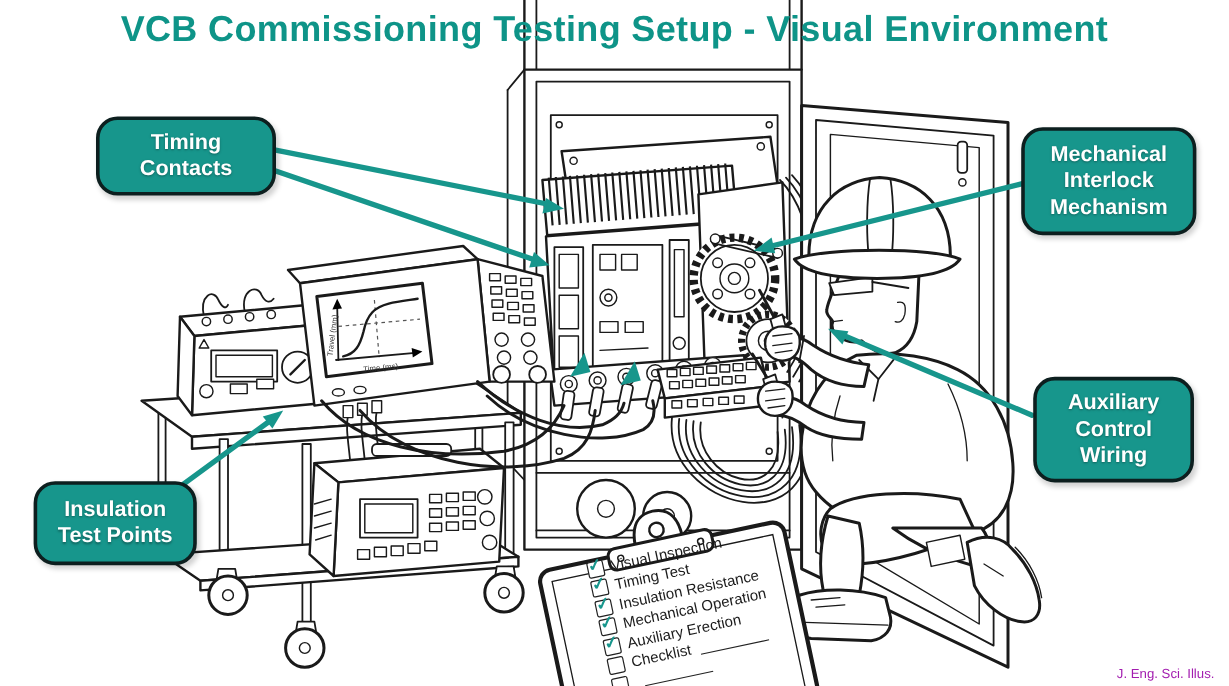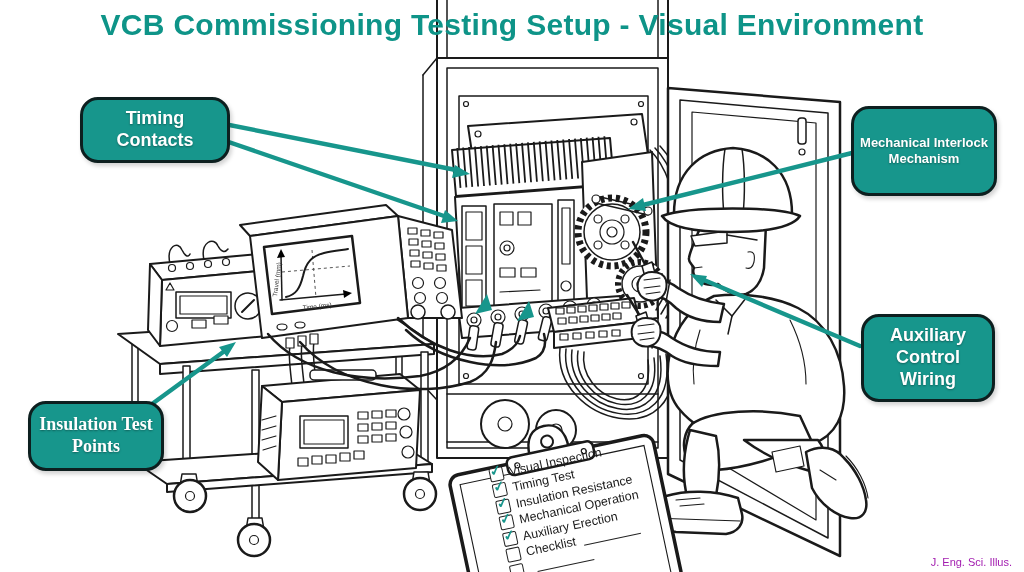--- a/index.html
+++ b/index.html
@@ -26,22 +26,22 @@
     font-size:30px;font-weight:bold;color:#0E9488;letter-spacing:.3px;
   }
   .callout{
     position:absolute;z-index:4;background:#17968C;border:3px solid #0d1f1f;
     border-radius:18px;color:#fff;font-weight:bold;text-align:center;
     display:flex;align-items:center;justify-content:center;
     font-size:18px;line-height:1.22;padding:4px 6px;box-sizing:border-box;
     text-shadow:0 1px 2px rgba(0,0,0,.35);box-shadow:2px 3px 4px rgba(0,0,0,.18);
   }
   #co-timing    {left:80px; top:97px; width:150px;height:66px;}
-  #co-mech     {left:851px;top:106px;width:146px;height:90px;font-size:13px;}
-  #co-insul    {left:28px; top:401px;width:136px;height:70px;font-family:Liberation Serif, serif;}
+  #co-mech     {left:851px;top:106px;width:146px;height:90px;font-size:18px;}
+  #co-insul    {left:28px; top:401px;width:136px;height:70px;}
   #co-aux      {left:861px;top:314px;width:134px;height:88px;text-align:center;}
   .checklist{
     position:absolute;left:488px;top:468px;width:196px;z-index:3;
     transform:rotate(-12deg);transform-origin:top left;
   }
   .chk-row{display:flex;align-items:center;height:15.5px;margin-bottom:1px;}
   .chk-box{
     width:12px;height:12px;border:1.6px solid #222;border-radius:2px;background:#fff;
     margin-right:6px;position:relative;flex:none;
   }

